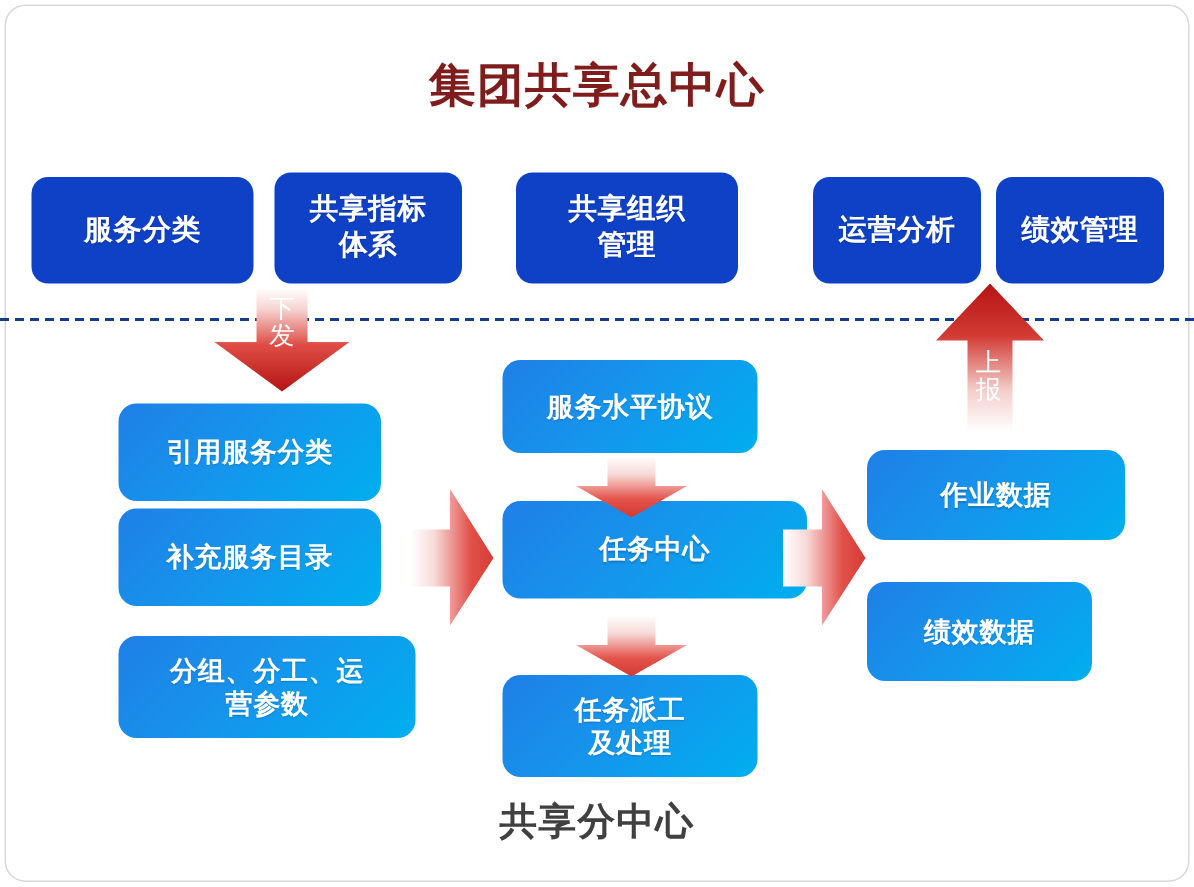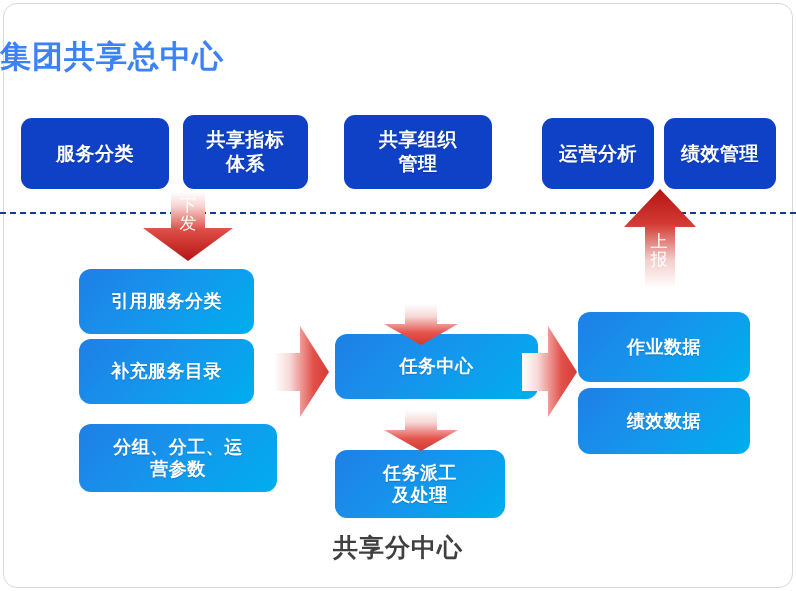--- a/index.html
+++ b/index.html
@@ -32,24 +32,24 @@
     box-sizing: border-box;
     pointer-events: none;
   }
 
   
   .title-main {
     position: absolute;
     left: 0;
     top: 36px;
     width: 796px;
-    text-align: left;
+    text-align: center;
     font-size: 31px;
     font-weight: bold;
-    color: #3b82f6;
+    color: #7f1d1d;
     letter-spacing: 1px;
     text-shadow: 0 1px 0 #ffffff, 1px 0 0 #f2f2f2;
   }
   .title-sub {
     position: absolute;
     left: 0;
     top: 531px;
     width: 796px;
     text-align: center;
     font-size: 25px;
@@ -190,31 +190,32 @@
 
   <div class="box-light" style="left:79px; top:269px; width:175px; height:65px;">引用服务分类</div>
 
   <div class="box-light" style="left:79px; top:339px; width:175px; height:65px;">补充服务目录</div>
 
   <div class="box-light" style="left:79px; top:424px; width:198px; height:68px; flex-direction:column;">
     <span>分组、分工、运</span>
     <span>营参数</span>
   </div>
 
+  <div class="box-light" style="left:335px; top:240px; width:170px; height:62px;">服务水平协议</div>
 
   <div class="box-light" style="left:335px; top:334px; width:203px; height:65px;">任务中心</div>
 
   <div class="box-light" style="left:335px; top:450px; width:170px; height:68px; flex-direction:column;">
     <span>任务派工</span>
     <span>及处理</span>
   </div>
 
-  <div class="box-light" style="left:578px; top:312px; width:172px; height:70px;">作业数据</div>
-
-  <div class="box-light" style="left:578px; top:388px; width:172px; height:66px;">绩效数据</div>
+  <div class="box-light" style="left:578px; top:300px; width:172px; height:60px;">作业数据</div>
+
+  <div class="box-light" style="left:578px; top:388px; width:150px; height:66px;">绩效数据</div>
 
   <div class="arrow" style="left:382px; top:304px;">
     <svg width="78" height="42" viewBox="0 0 78 42">
       <defs>
         <linearGradient id="gradV1" x1="0" y1="0" x2="0" y2="1">
           <stop offset="0%" stop-color="#ffffff"></stop>
           <stop offset="30%" stop-color="#f6d9d7"></stop>
           <stop offset="70%" stop-color="#e4544c"></stop>
           <stop offset="100%" stop-color="#d13a33"></stop>
         </linearGradient>

